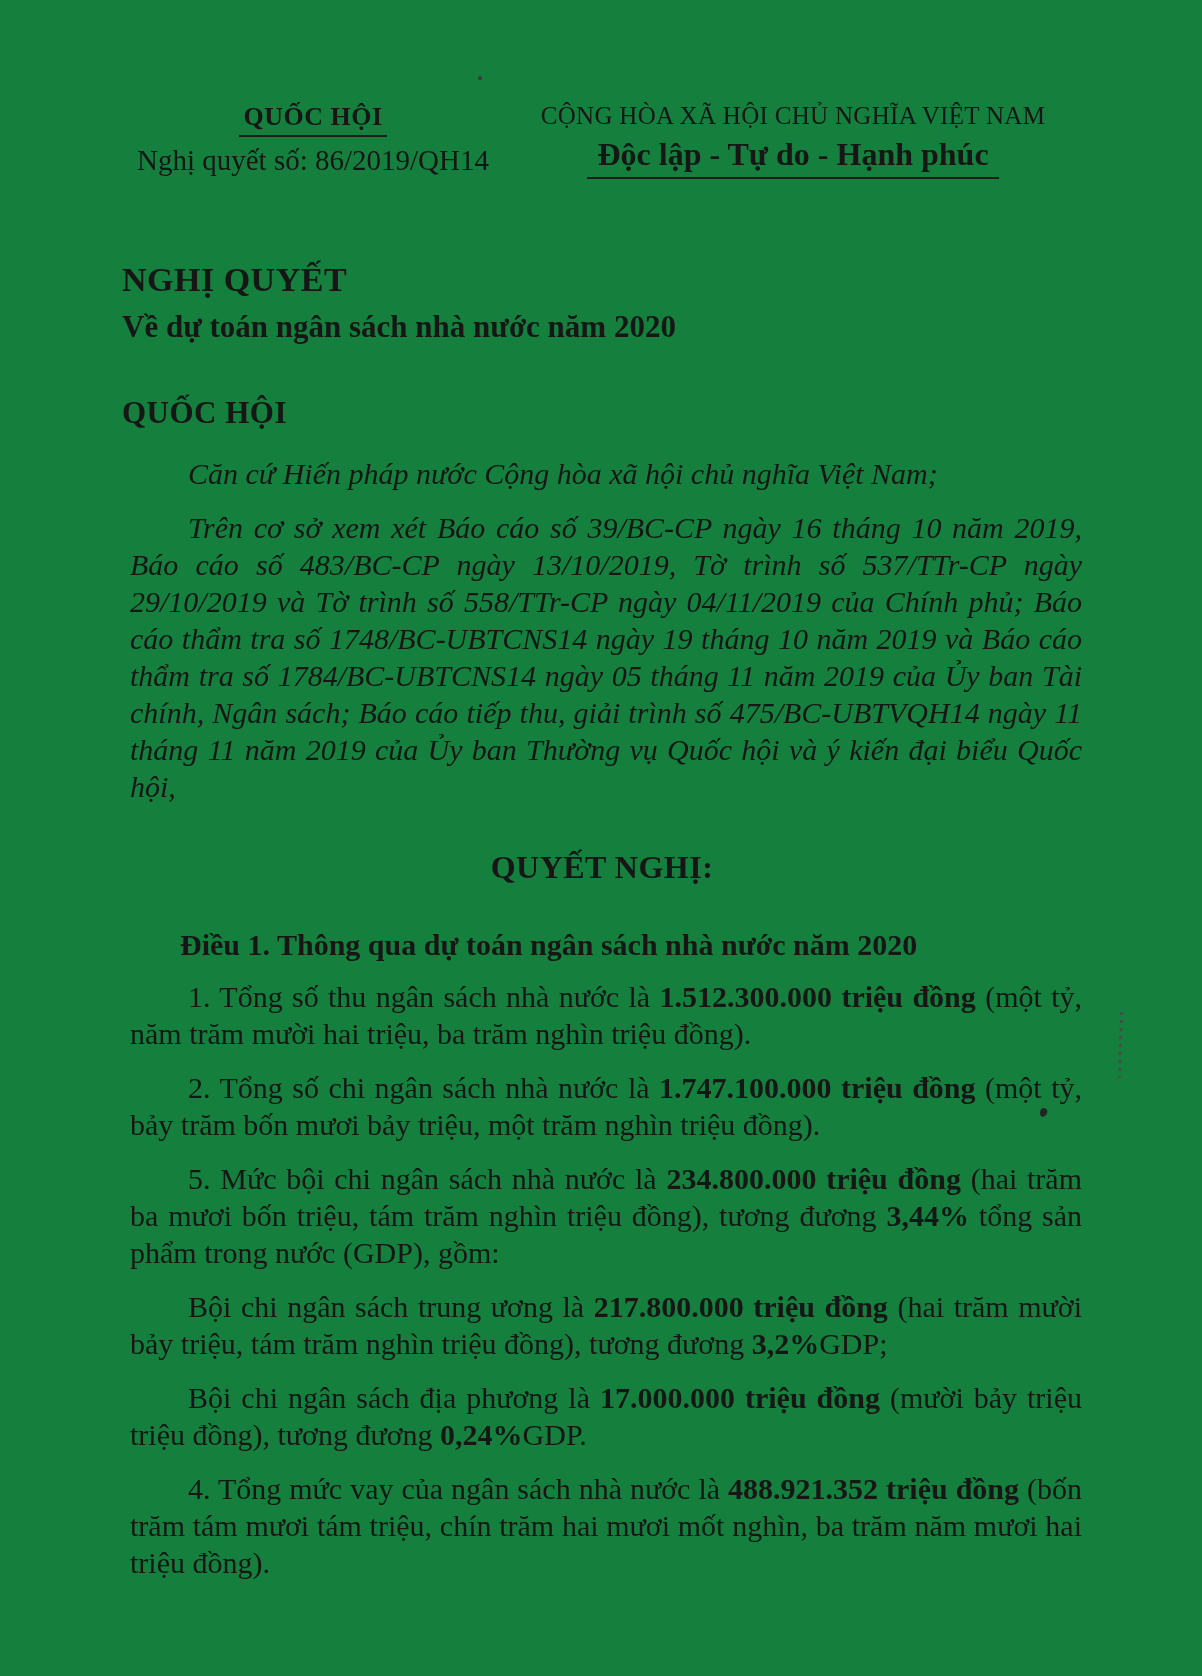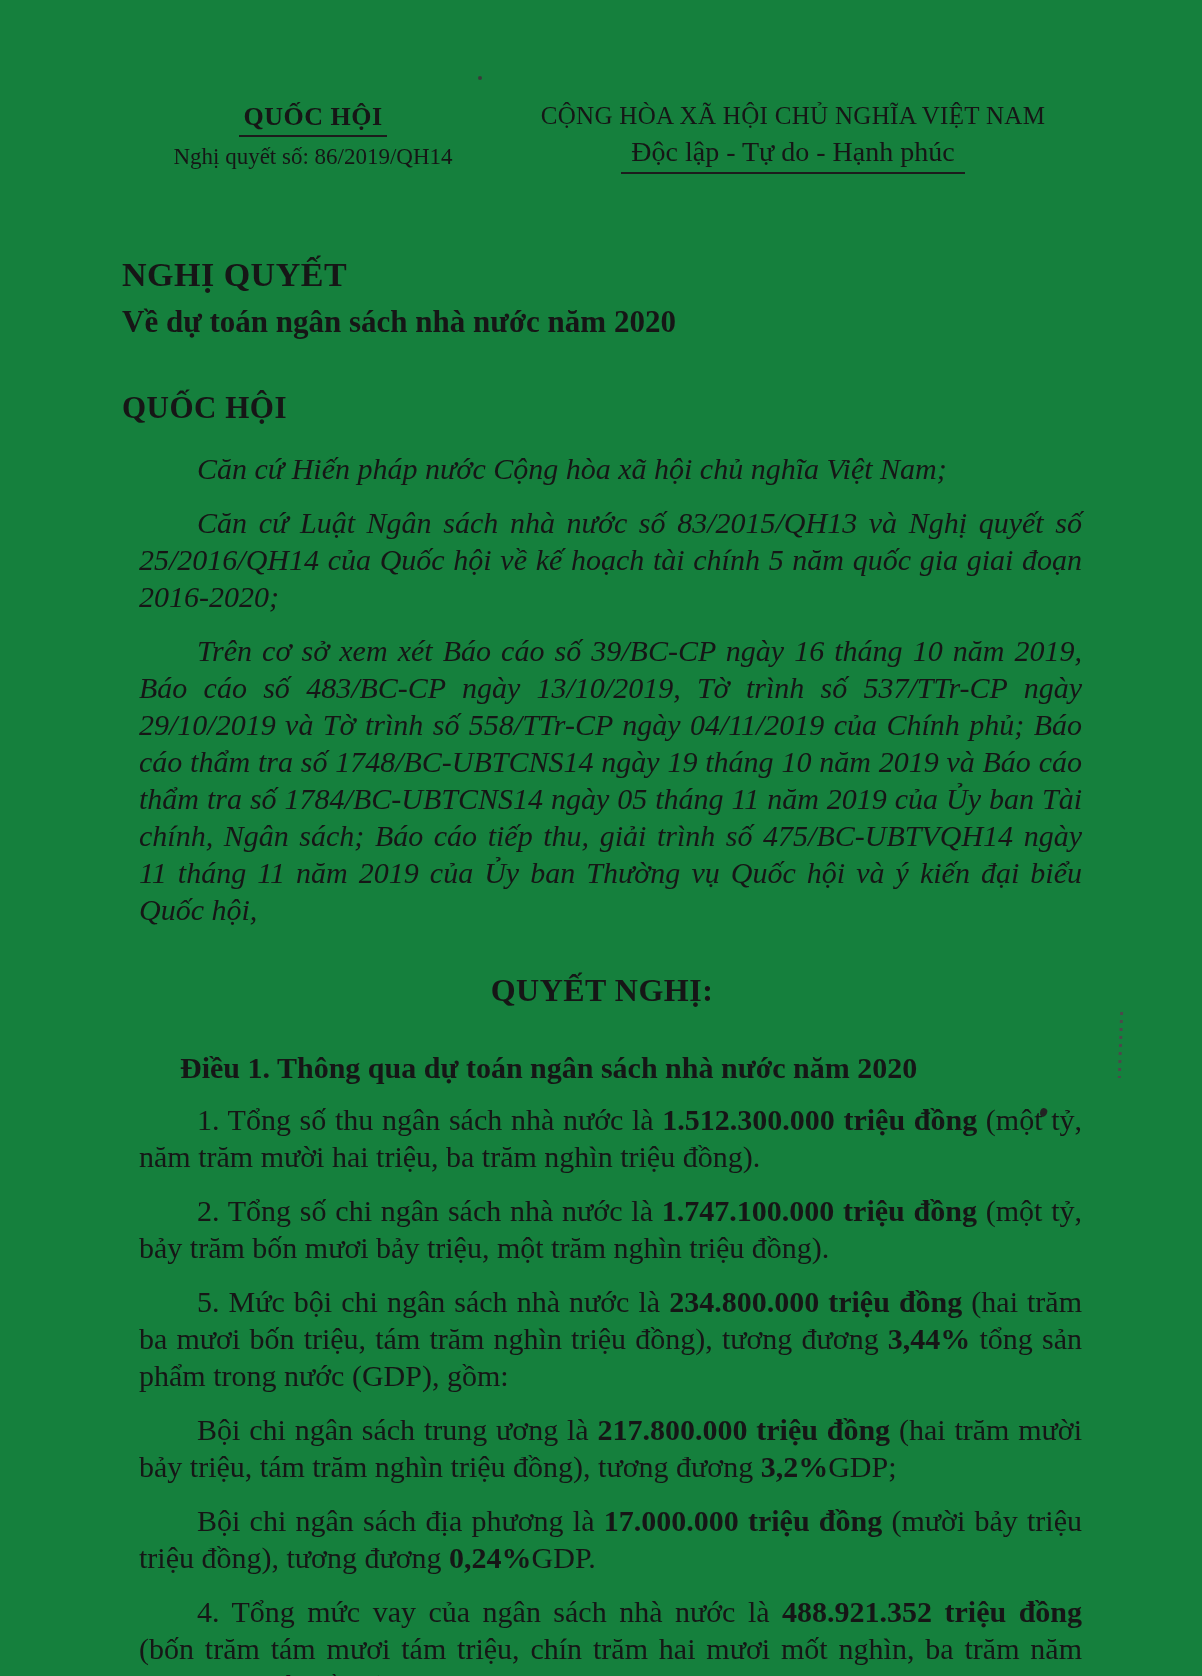--- a/index.html
+++ b/index.html
@@ -34,49 +34,49 @@
   }
   .org-name{
     display:inline-block;
     font-weight:bold;
     font-size:26px;
     letter-spacing:.5px;
     border-bottom:2px solid #1c1c1c;
     padding:0 4px 3px 4px;
   }
   .doc-number{
-    font-size:23px;
+    font-size:29px;
     margin-top:7px;
   }
   .country{
     font-weight:normal;
     font-size:25px;
     letter-spacing:.3px;
   }
   .motto{
     display:inline-block;
-    font-weight:normal;
-    font-size:28px;
+    font-weight:bold;
+    font-size:32px;
     margin-top:6px;
     border-bottom:2px solid #1c1c1c;
     padding:0 10px 4px 10px;
   }
   
   .title-block{text-align:left;margin-top:82px;}
   .title-main{font-weight:bold;font-size:34px;letter-spacing:.5px;}
   .title-sub{font-weight:bold;font-size:31px;margin-top:10px;}
   .title-issuer{font-weight:bold;font-size:31px;letter-spacing:.5px;margin-top:50px;}
   
   .preamble{margin-top:24px;}
   p.para{
     font-size:30px;
     line-height:37px;
     text-align:justify;
     text-indent:58px;
-    margin:0 0 17px 17px;
+    margin:0 0 17px 8px;
   }
   p.italic{font-style:italic;}
   .resolve-heading{
     text-align:center;
     font-weight:bold;
     font-size:32px;
     letter-spacing:.5px;
     margin:44px 0 42px 0;
   }
   .article-heading{
@@ -130,21 +130,20 @@
     </div>
 
     <div class="title-block">
       <div class="title-main">NGHỊ QUYẾT</div>
       <div class="title-sub">Về dự toán ngân sách nhà nước năm 2020</div>
       <div class="title-issuer">QUỐC HỘI</div>
     </div>
 
     <div class="preamble">
       <p class="para italic">Căn cứ Hiến pháp nước Cộng hòa xã hội chủ nghĩa Việt Nam;</p>
-      <p class="para italic">Căn cứ Luật Ngân sách nhà nước số 83/2015/QH13 và Nghị quyết số 25/2016/QH14 của Quốc hội về kế hoạch tài chính 5 năm quốc gia giai đoạn 2016-2020;</p>
       <p class="para italic">Trên cơ sở xem xét Báo cáo số 39/BC-CP ngày 16 tháng 10 năm 2019, Báo cáo số 483/BC-CP ngày 13/10/2019, Tờ trình số 537/TTr-CP ngày 29/10/2019 và Tờ trình số 558/TTr-CP ngày 04/11/2019 của Chính phủ; Báo cáo thẩm tra số 1748/BC-UBTCNS14 ngày 19 tháng 10 năm 2019 và Báo cáo thẩm tra số 1784/BC-UBTCNS14 ngày 05 tháng 11 năm 2019 của Ủy ban Tài chính, Ngân sách; Báo cáo tiếp thu, giải trình số 475/BC-UBTVQH14 ngày 11 tháng 11 năm 2019 của Ủy ban Thường vụ Quốc hội và ý kiến đại biểu Quốc hội,</p>
     </div>
 
     <div class="resolve-heading">QUYẾT NGHỊ:</div>
 
     <div>
       <div class="article-heading">Điều 1. Thông qua dự toán ngân sách nhà nước năm 2020</div>
       <p class="para"><span>1. Tổng số thu ngân sách nhà nước là </span><span class="b">1.512.300.000 triệu đồng</span><span> (một tỷ, năm trăm mười hai triệu, ba trăm nghìn triệu đồng).</span></p>
       <p class="para"><span>2. Tổng số chi ngân sách nhà nước là </span><span class="b">1.747.100.000 triệu đồng</span><span> (một tỷ, bảy trăm bốn mươi bảy triệu, một trăm nghìn triệu đồng).</span></p>
       <p class="para"><span>5. Mức bội chi ngân sách nhà nước là </span><span class="b">234.800.000 triệu đồng</span><span> (hai trăm ba mươi bốn triệu, tám trăm nghìn triệu đồng), tương đương </span><span class="b">3,44%</span><span> tổng sản phẩm trong nước (GDP), gồm:</span></p>

